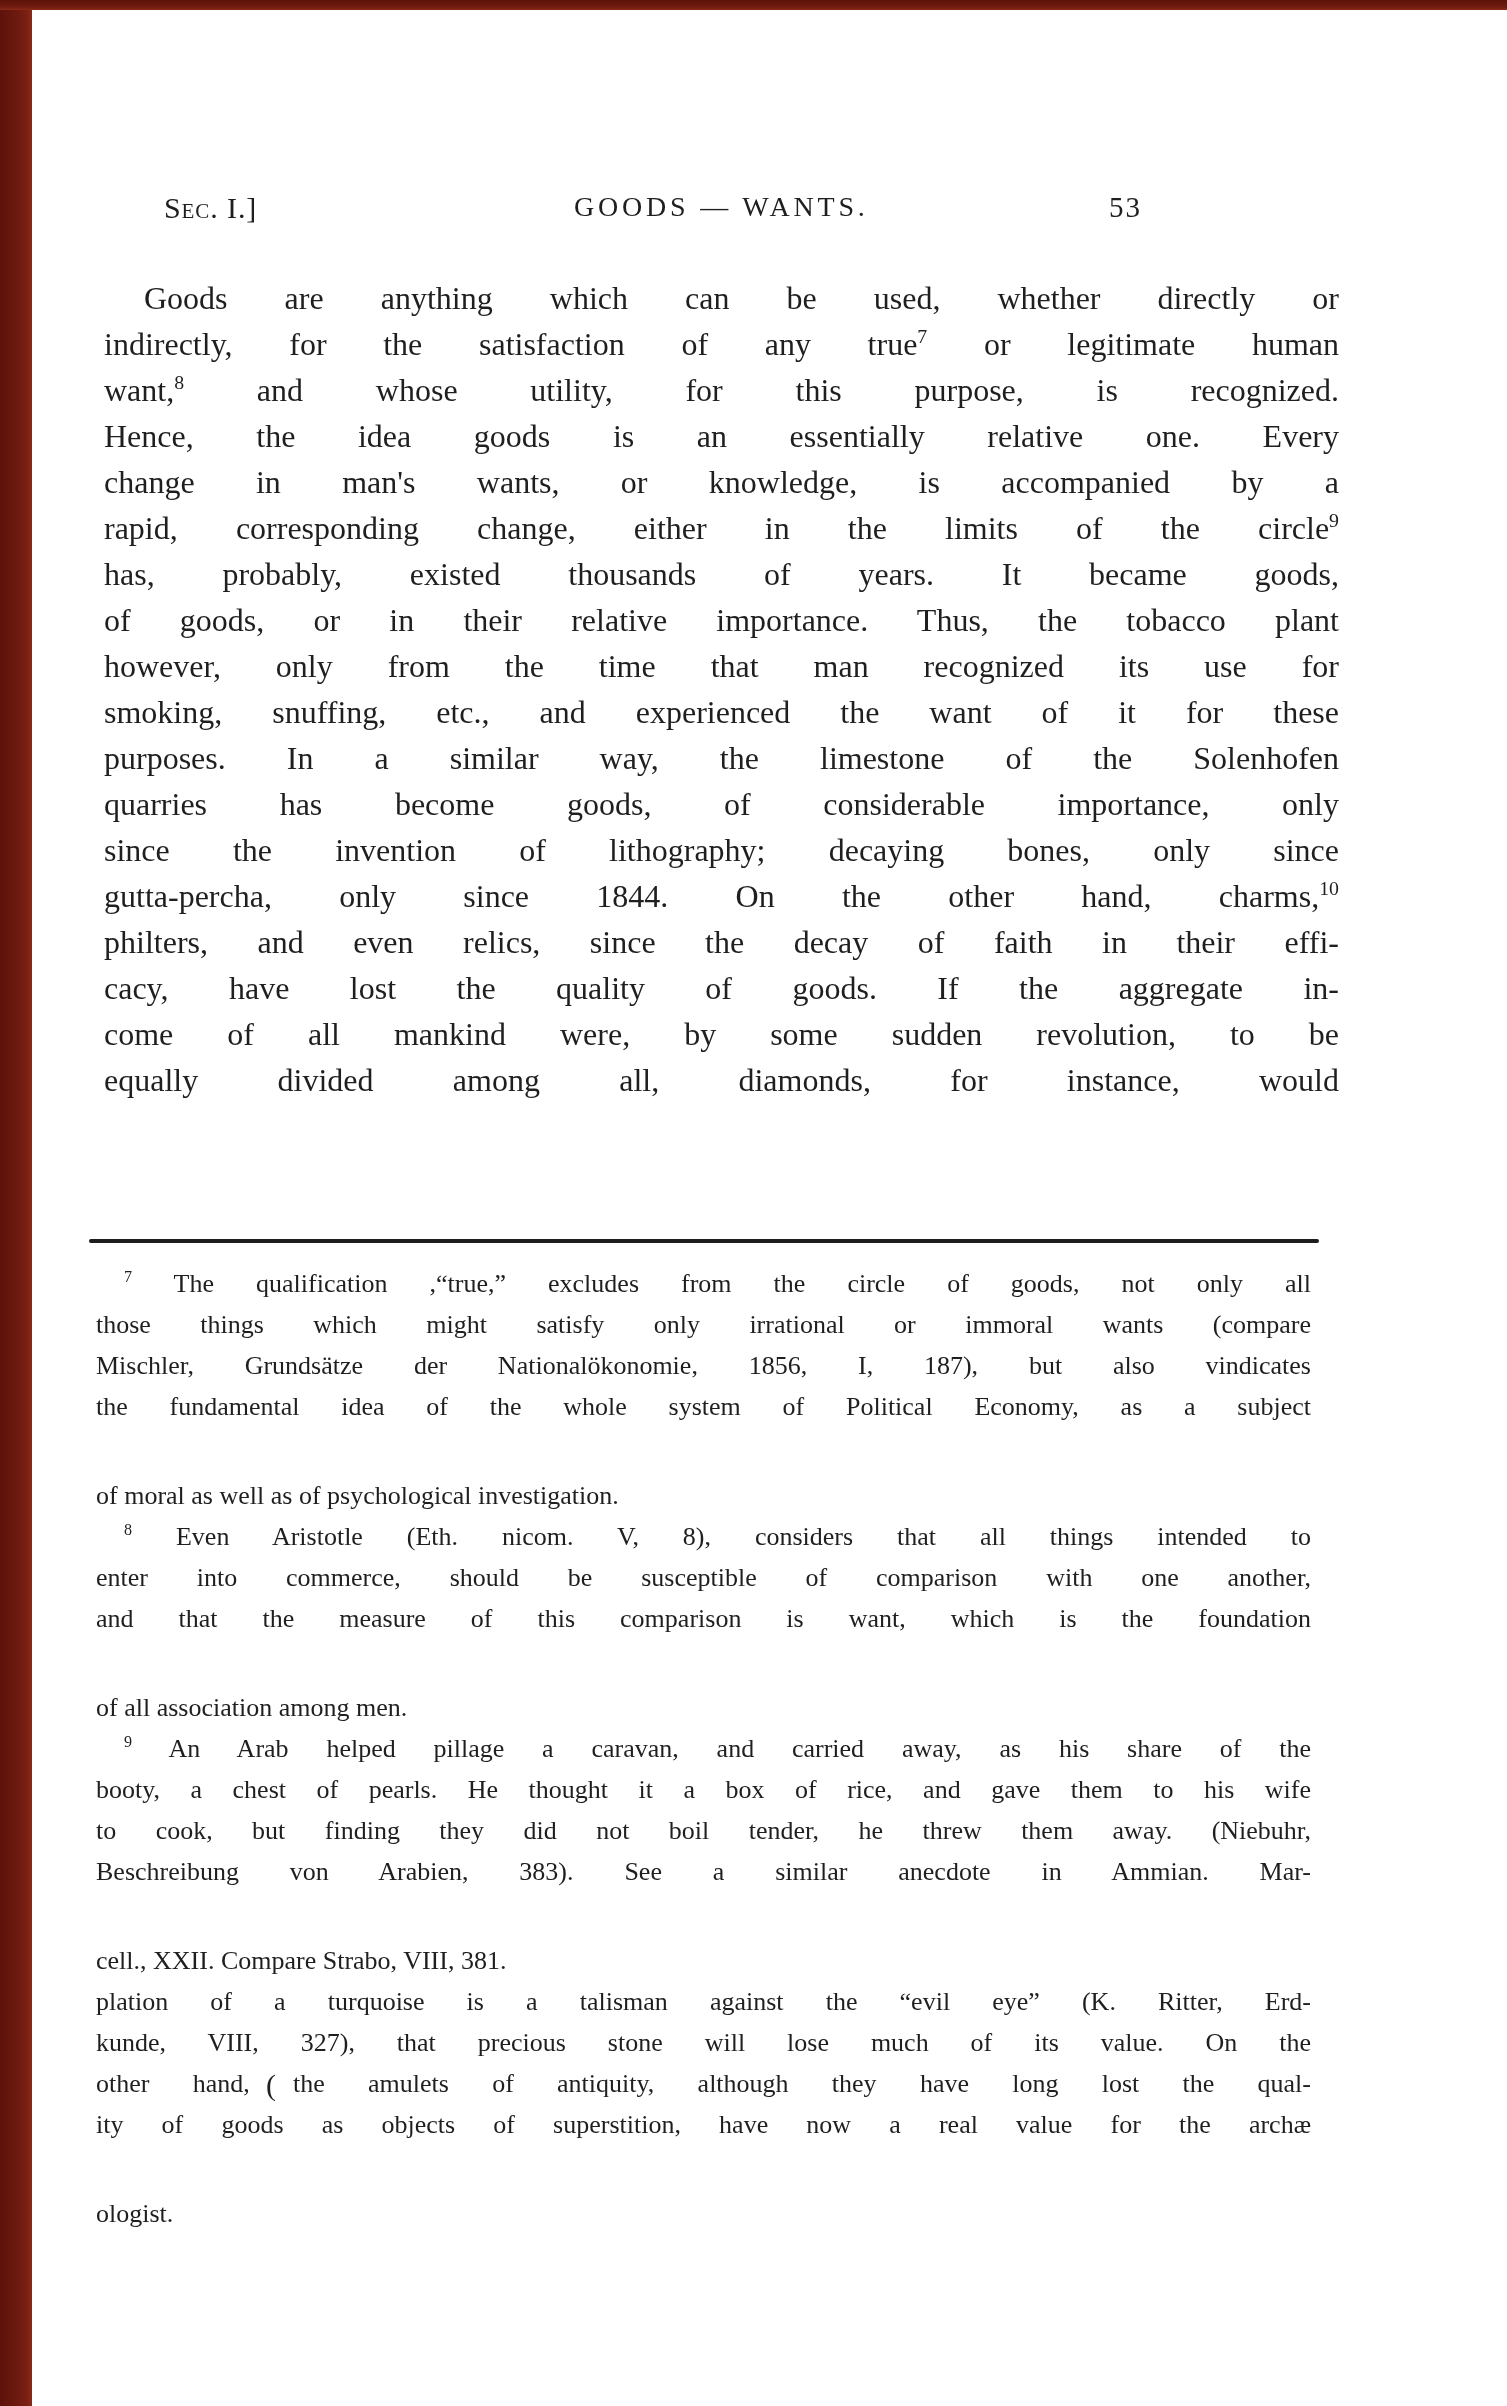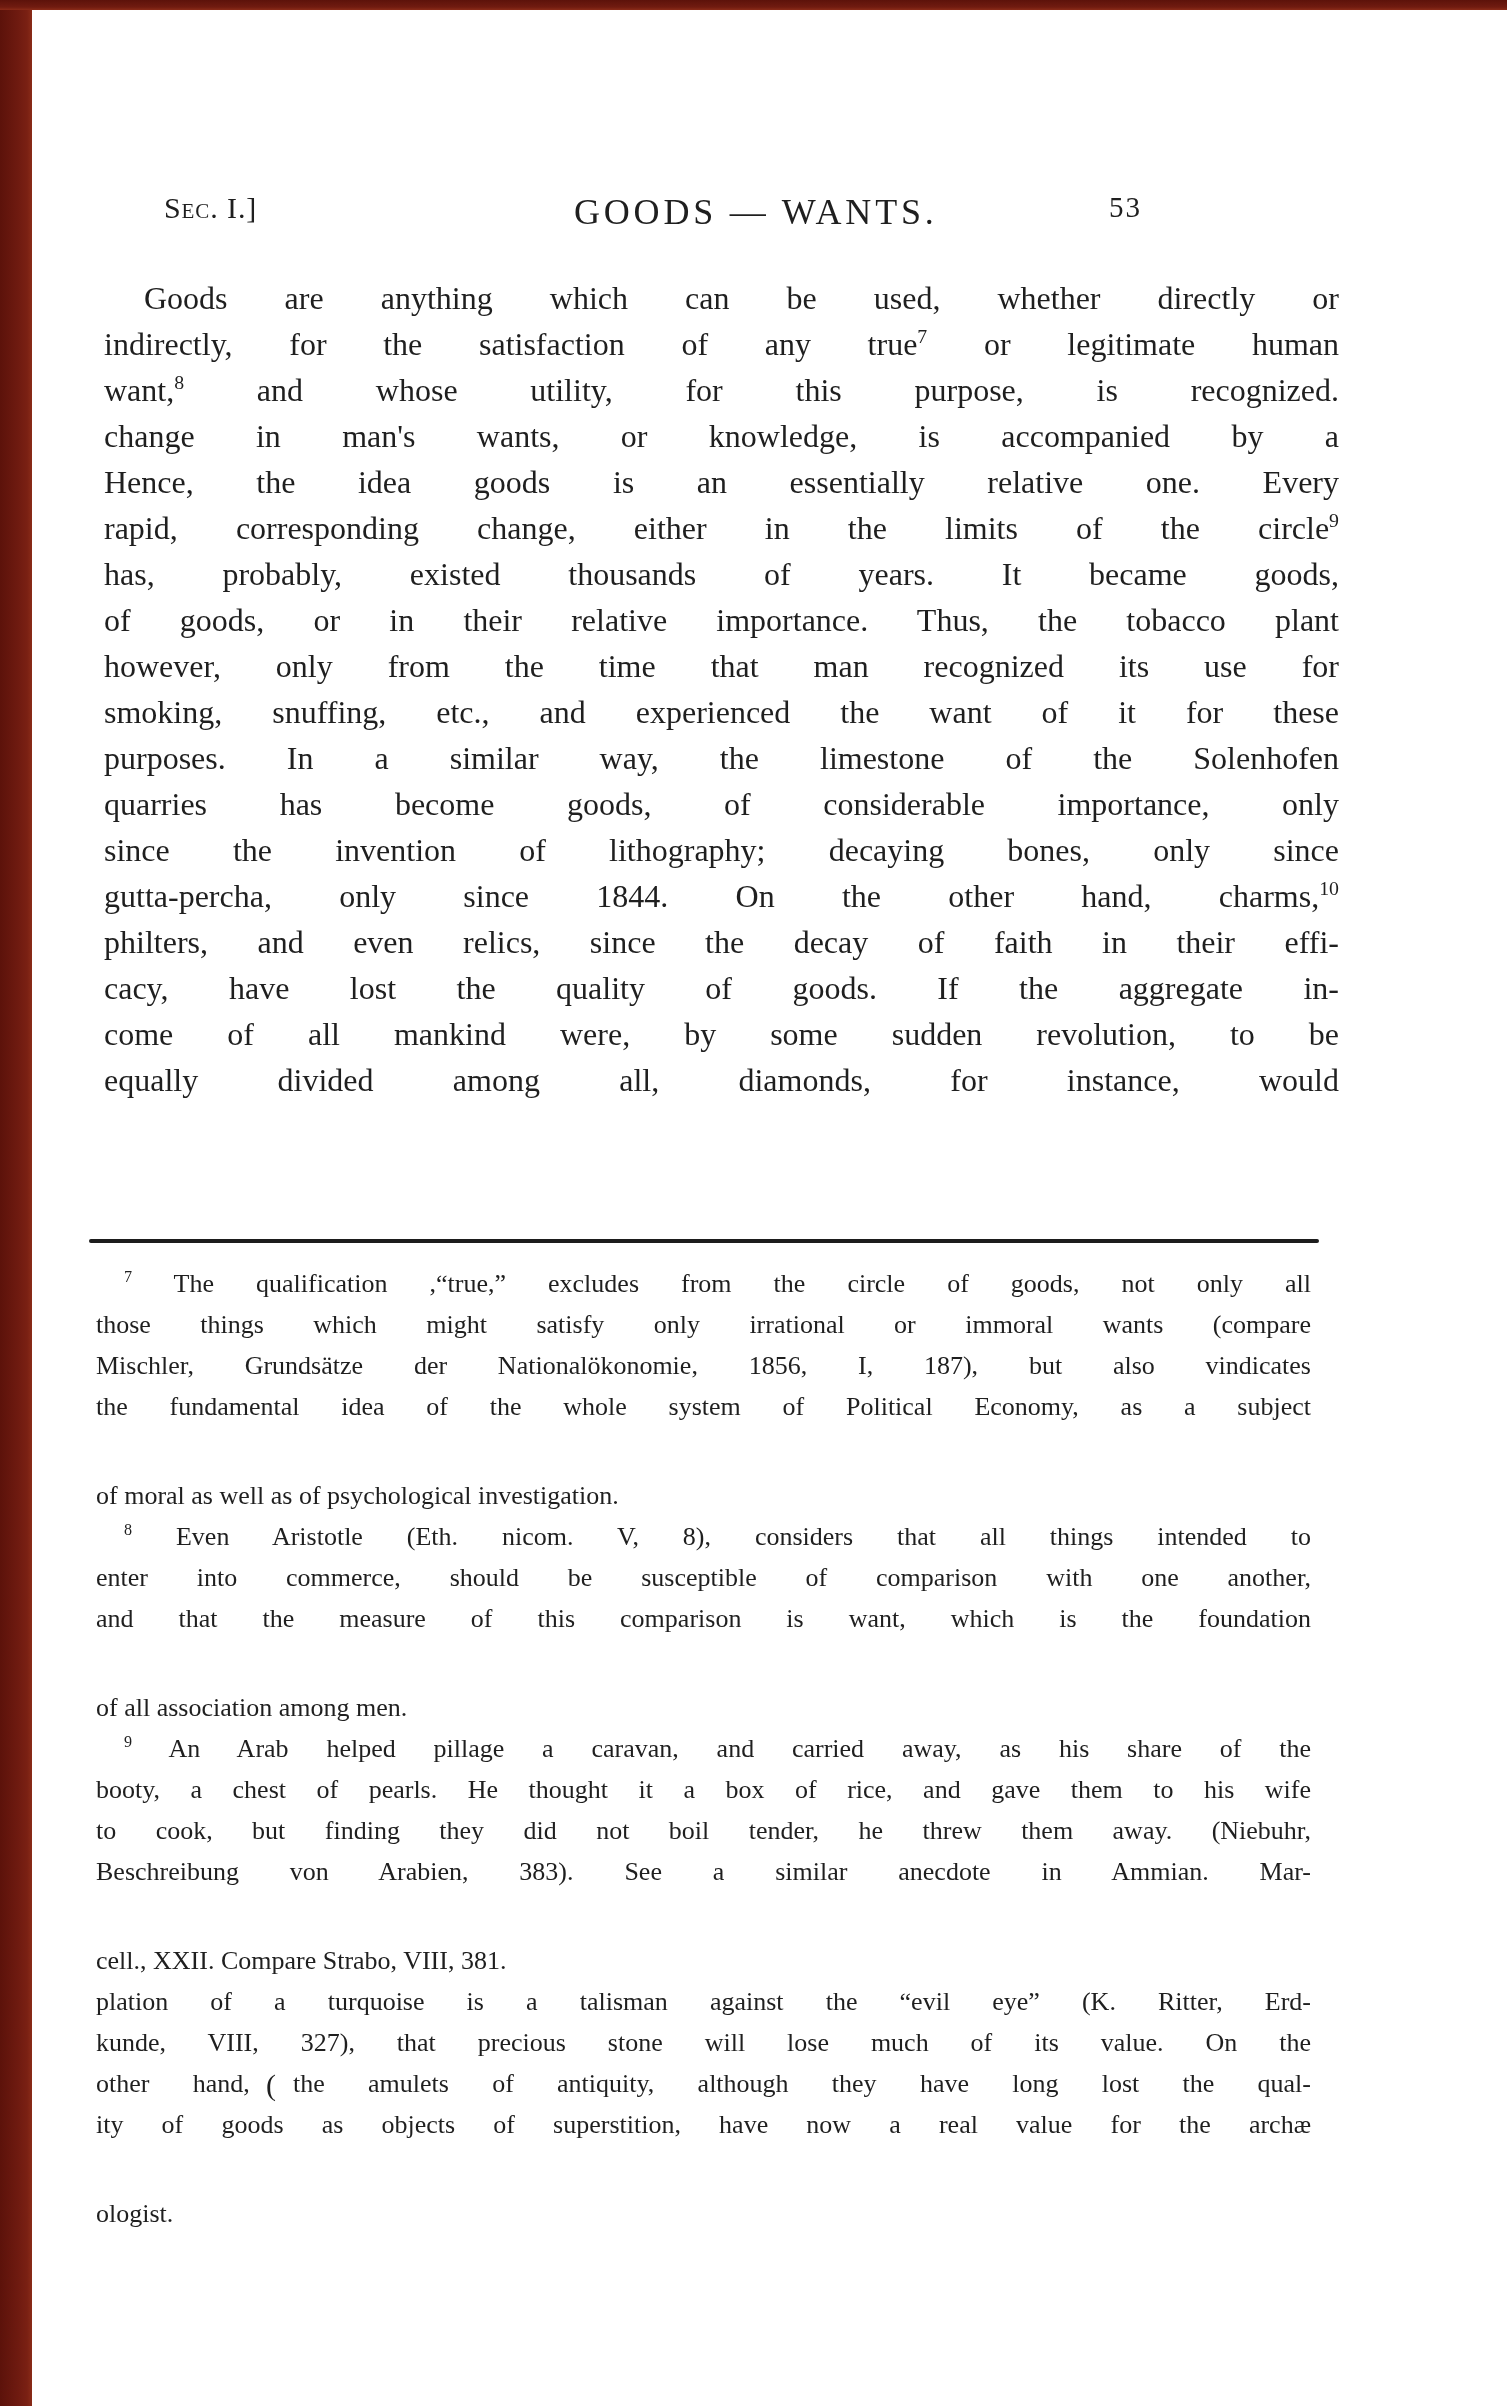--- a/index.html
+++ b/index.html
@@ -17,22 +17,22 @@
   .edge-top{
     position:absolute;left:0;top:0;width:1508px;height:10.4px;
     background:linear-gradient(180deg,#5c120a 0%,#701b10 70%,#8a2b18 100%);
   }
   .header{position:absolute;top:191px;left:0;width:1312px;height:47px;}
   .header .sec{
     position:absolute;left:164px;top:0;
     font-variant:small-caps;font-size:30px;letter-spacing:0.9px;
   }
   .header .title{
-    position:absolute;left:574px;top:0;width:301px;text-align:center;
-    font-size:36px;letter-spacing:3.8px;white-space:nowrap;
+    position:absolute;left:574px;top:0;width:301px;
+    font-size:28px;letter-spacing:3.8px;white-space:nowrap;
   }
   .header .pageno{
     position:absolute;left:1109px;top:0;font-size:29px;letter-spacing:1.9px;
   }
   .body-block{
     position:absolute;top:275px;left:104px;width:1235px;
     font-size:32px;line-height:46px;
   }
   .rule{
     position:absolute;top:1239px;left:89px;width:1230px;height:3.8px;
@@ -61,22 +61,22 @@
 <div class="header">
   <span class="sec">Sec. I.]</span>
   <span class="title">GOODS — WANTS.</span>
   <span class="pageno">53</span>
 </div>
 
 <div class="body-block" id="body-lines">
     <div class="line ind"><span>Goods are anything which can be used, whether directly or</span></div>
     <div class="line"><span>indirectly, for the satisfaction of any true</span><span class="sup">7</span><span> or legitimate human</span></div>
     <div class="line"><span>want,</span><span class="sup">8</span><span> and whose utility, for this purpose, is recognized.</span></div>
+    <div class="line"><span>Hence, the idea goods is an essentially relative one.  Every</span></div>
     <div class="line"><span>change in man's wants, or knowledge, is accompanied by a</span></div>
-    <div class="line"><span>Hence, the idea goods is an essentially relative one.  Every</span></div>
     <div class="line"><span>rapid, corresponding change, either in the limits of the circle</span><span class="sup">9</span></div>
     <div class="line"><span>has, probably, existed thousands of years.  It became goods,</span></div>
     <div class="line"><span>of goods, or in their relative importance.  Thus, the tobacco plant</span></div>
     <div class="line"><span>however, only from the time that man recognized its  use  for</span></div>
     <div class="line"><span>smoking, snuffing, etc., and experienced the want of it for these</span></div>
     <div class="line"><span>purposes.  In a similar way, the limestone of the Solenhofen</span></div>
     <div class="line"><span>quarries has become </span><span class="it">goods</span><span>, of considerable importance, only</span></div>
     <div class="line"><span>since the invention of lithography; decaying bones, only since</span></div>
     <div class="line"><span>gutta-percha, only since 1844.  On the other hand, charms,</span><span class="sup">10</span></div>
     <div class="line"><span>philters, and even relics, since the decay of faith in their effi-</span></div>

